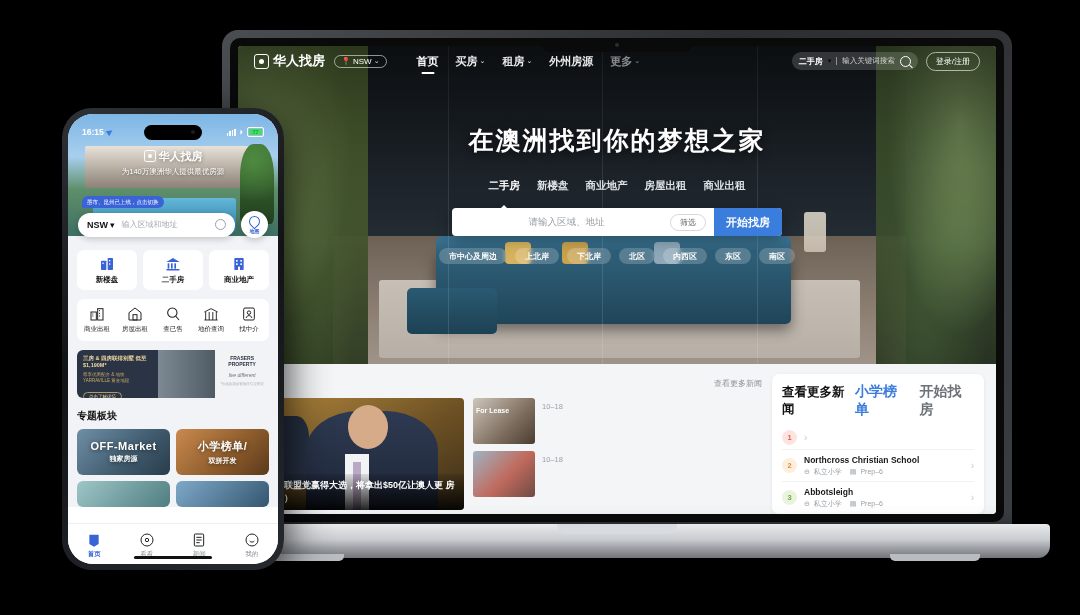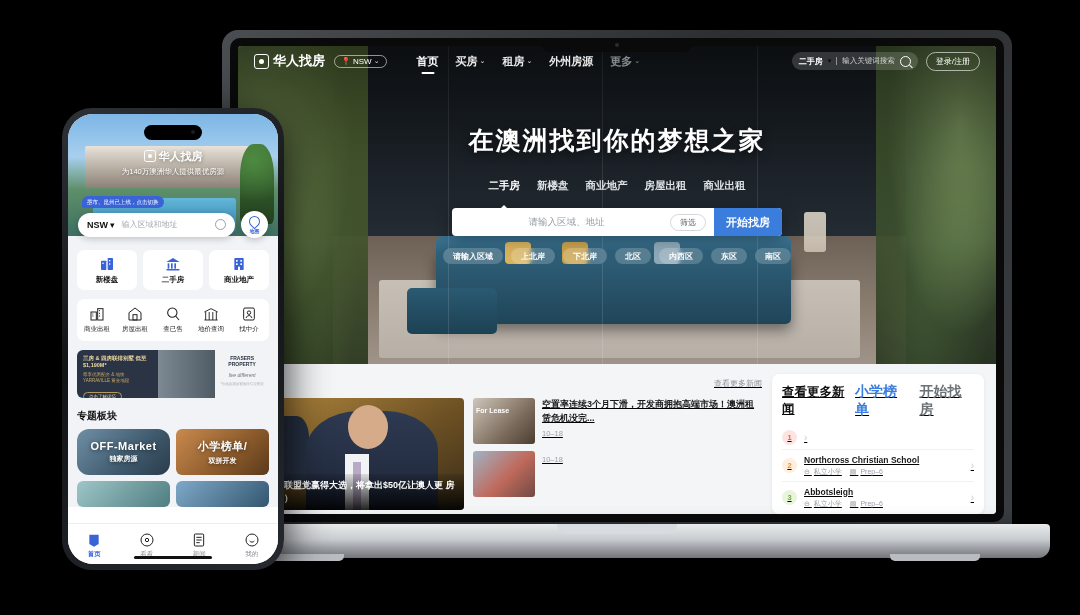--- a/index.html
+++ b/index.html
@@ -75,21 +75,21 @@
   .hero-tab.active{color:#fff;}
   .hero-tab.active::after{content:"";position:absolute;left:50%;transform:translateX(-50%);bottom:-17px;border-left:5px solid transparent;border-right:5px solid transparent;border-bottom:5px solid #fff;}
   .searchbox{margin:15px auto 0;width:330px;height:28px;background:#fff;border-radius:4px;display:flex;align-items:center;box-shadow:0 4px 16px rgba(0,0,0,.3);}
   .searchbox .ph{flex:1;padding-left:11px;color:#9aa0a6;font-size:9.5px;}
   .filter-btn{border:1px solid #d4d7db;border-radius:9px;height:15px;display:flex;align-items:center;padding:0 9px;color:#5f6368;font-size:8px;margin-right:8px;}
   .go-btn{width:68px;height:28px;background:#3b7ddd;color:#fff;font-size:11px;font-weight:700;display:flex;align-items:center;justify-content:center;border-radius:0 4px 4px 0;}
   .chips{display:flex;justify-content:center;gap:8px;margin-top:12px;}
   .chip{background:rgba(255,255,255,.20);color:#fff;font-size:8px;font-weight:700;border-radius:9px;height:16px;display:flex;align-items:center;padding:0 10px;backdrop-filter:blur(2px);}
 
   
-  .lower{position:relative;width:758px;height:150px;background:#f4f5f7;display:flex;padding:10px 12px 0;box-sizing:border-box;gap:10px;text-decoration:underline;}
+  .lower{position:relative;width:758px;height:150px;background:#f4f5f7;display:flex;padding:10px 12px 0;box-sizing:border-box;gap:10px;}
   .news{flex:1;min-width:0;}
   .news-head{display:flex;align-items:center;justify-content:space-between;margin-bottom:6px;}
   .news-title{font-size:14px;font-weight:700;color:#1a1a1a;}
   .news-more{font-size:8px;color:#8a8f95;}
   .news-body{display:flex;gap:9px;}
   .feature{position:relative;width:214px;height:112px;border-radius:4px;overflow:hidden;background:linear-gradient(150deg,#b4893f,#6d5124 55%,#3a2d18);flex:none;}
   .fig-person{position:absolute;left:26%;right:12%;bottom:0;top:12%;background:linear-gradient(180deg,#2e3a52,#1e2638);border-radius:40% 40% 0 0;}
   .fig-head{position:absolute;left:46%;top:6%;width:40px;height:44px;border-radius:50%;background:#d6ab8a;}
   .fig-shirt{position:absolute;left:50%;transform:translateX(-50%);bottom:0;width:24px;height:56px;background:#f2f3f5;}
   .fig-tie{position:absolute;left:50%;transform:translateX(-50%);bottom:0;width:8px;height:48px;background:#b9a9c4;}
@@ -175,21 +175,21 @@
   .ad-l .t2{font-size:4.5px;margin-top:2px;color:#c9a85f;line-height:1.35;}
   .ad-l .btn{margin-top:3px;border:1px solid #b49a62;border-radius:6px;font-size:4.5px;color:#e6d3a4;display:inline-block;padding:1px 5px;}
   .ad-r{width:28%;margin-left:auto;padding:5px 4px;box-sizing:border-box;text-align:center;}
   .ad-r .logo{font-size:5px;font-weight:700;color:#2b3445;}
   .ad-r .sig{font-size:5px;color:#6b7178;font-style:italic;margin-top:5px;}
   .ad-r .fine{font-size:3.5px;color:#aab0b6;margin-top:4px;line-height:1.3;}
 
   .sec-title{font-size:10px;font-weight:700;color:#111;margin:11px 0 6px;}
   .topics{display:flex;gap:6px;}
   .topic{flex:1;height:46px;border-radius:6px;display:flex;flex-direction:column;align-items:center;justify-content:center;color:#fff;text-shadow:0 1px 4px rgba(0,0,0,.55);}
-  .topic.t1{background:linear-gradient(135deg,#6f8fa6,#3f5a6d 60%,#2a3c4a);border-radius:12px;}
+  .topic.t1{background:linear-gradient(135deg,#6f8fa6,#3f5a6d 60%,#2a3c4a);}
   .topic.t2{background:linear-gradient(135deg,#c98a4e,#8b5a2b 60%,#5a3a1c);}
   .topic .big{font-size:11px;font-weight:700;letter-spacing:.5px;}
   .topic .sm{font-size:7px;font-weight:700;margin-top:2px;}
   .topics2{display:flex;gap:6px;margin-top:6px;}
   .topics2 .t{flex:1;height:26px;border-radius:6px;}
   .topics2 .ta{background:linear-gradient(135deg,#9ec6c8,#4f7d80);}
   .topics2 .tb{background:linear-gradient(135deg,#7fa9c9,#33566f);}
 
   .p-tabbar{position:absolute;left:0;right:0;bottom:0;height:38px;background:#fff;border-top:1px solid #eceef0;display:flex;align-items:center;padding-top:2px;z-index:20;}
   .p-tab{flex:1;display:flex;flex-direction:column;align-items:center;gap:2px;}
@@ -284,21 +284,21 @@
               <div class="hero-tab">商业地产</div>
               <div class="hero-tab">房屋出租</div>
               <div class="hero-tab">商业出租</div>
             </div>
             <div class="searchbox">
               <div class="ph">请输入区域、地址</div>
               <div class="filter-btn">筛选</div>
               <div class="go-btn">开始找房</div>
             </div>
             <div class="chips">
-              <div class="chip">请输入区域</div>
+              <div class="chip">市中心及周边</div>
               <div class="chip">上北岸</div>
               <div class="chip">下北岸</div>
               <div class="chip">北区</div>
               <div class="chip">内西区</div>
               <div class="chip">东区</div>
               <div class="chip">南区</div>
             </div>
           </div>
         </div>
 
@@ -314,21 +314,20 @@
                 <div class="fig-person"></div>
                 <div class="fig-head"></div>
                 <div class="fig-shirt"></div>
                 <div class="fig-tie"></div>
                 <div class="feat-cap">：如果联盟党赢得大选，将拿出$50亿让澳人更 房（组图）</div>
               </div>
               <div class="nlist">
                 <div class="nitem">
                   <div class="nthumb a"></div>
                   <div class="ntext">
-                    <div class="ntitle">空置率连续3个月下滑，开发商拥抱高端市场！澳洲租赁危机没完...</div>
                     <div class="ndate">10–18</div>
                   </div>
                 </div>
                 <div class="nitem">
                   <div class="nthumb b"></div>
                   <div class="ntext">
                     <div class="ndate">10–18</div>
                   </div>
                 </div>
               </div>
@@ -536,20 +535,39 @@
             <div class="big">小学榜单/</div>
             <div class="sm">双拼开发</div>
           </div>
         </div>
         <div class="topics2">
           <div class="t ta"></div>
           <div class="t tb"></div>
         </div>
       </div>
 
+      <div class="p-status">
+        <div class="l">
+          <span>16:15</span>
+          <span class="arrowloc"></span>
+        </div>
+        <div class="r">
+          <span class="bars">
+              <i style="height:3px"></i>
+              <i style="height:4.5px"></i>
+              <i style="height:6px"></i>
+              <i style="height:7px"></i>
+            </span>
+          <span class="wifi">◗</span>
+          <span class="batt">
+              <span class="f"></span>
+              <span class="n">77</span>
+            </span>
+        </div>
+      </div>
       <div class="p-island">
           <i></i>
         </div>
 
       <div class="p-tabbar">
         <div class="p-tab active">
           <span class="ico">
               <svg viewBox="0 0 24 24" fill="#3b63d8">
                 <path d="M5 4h14v14l-7 4-7-4z"></path>
               </svg>

